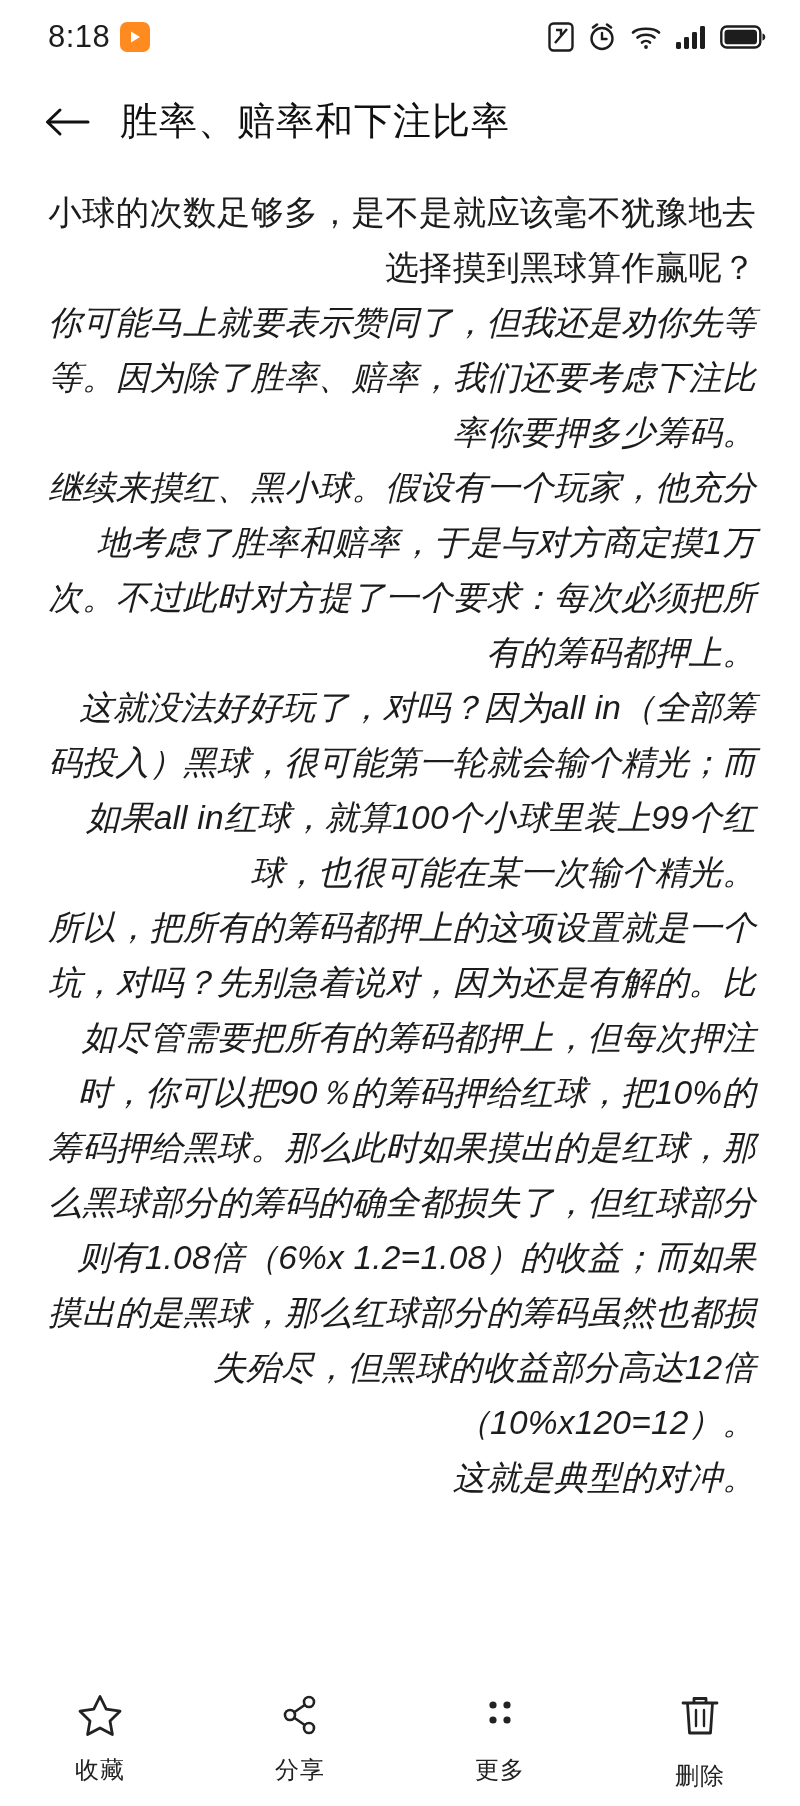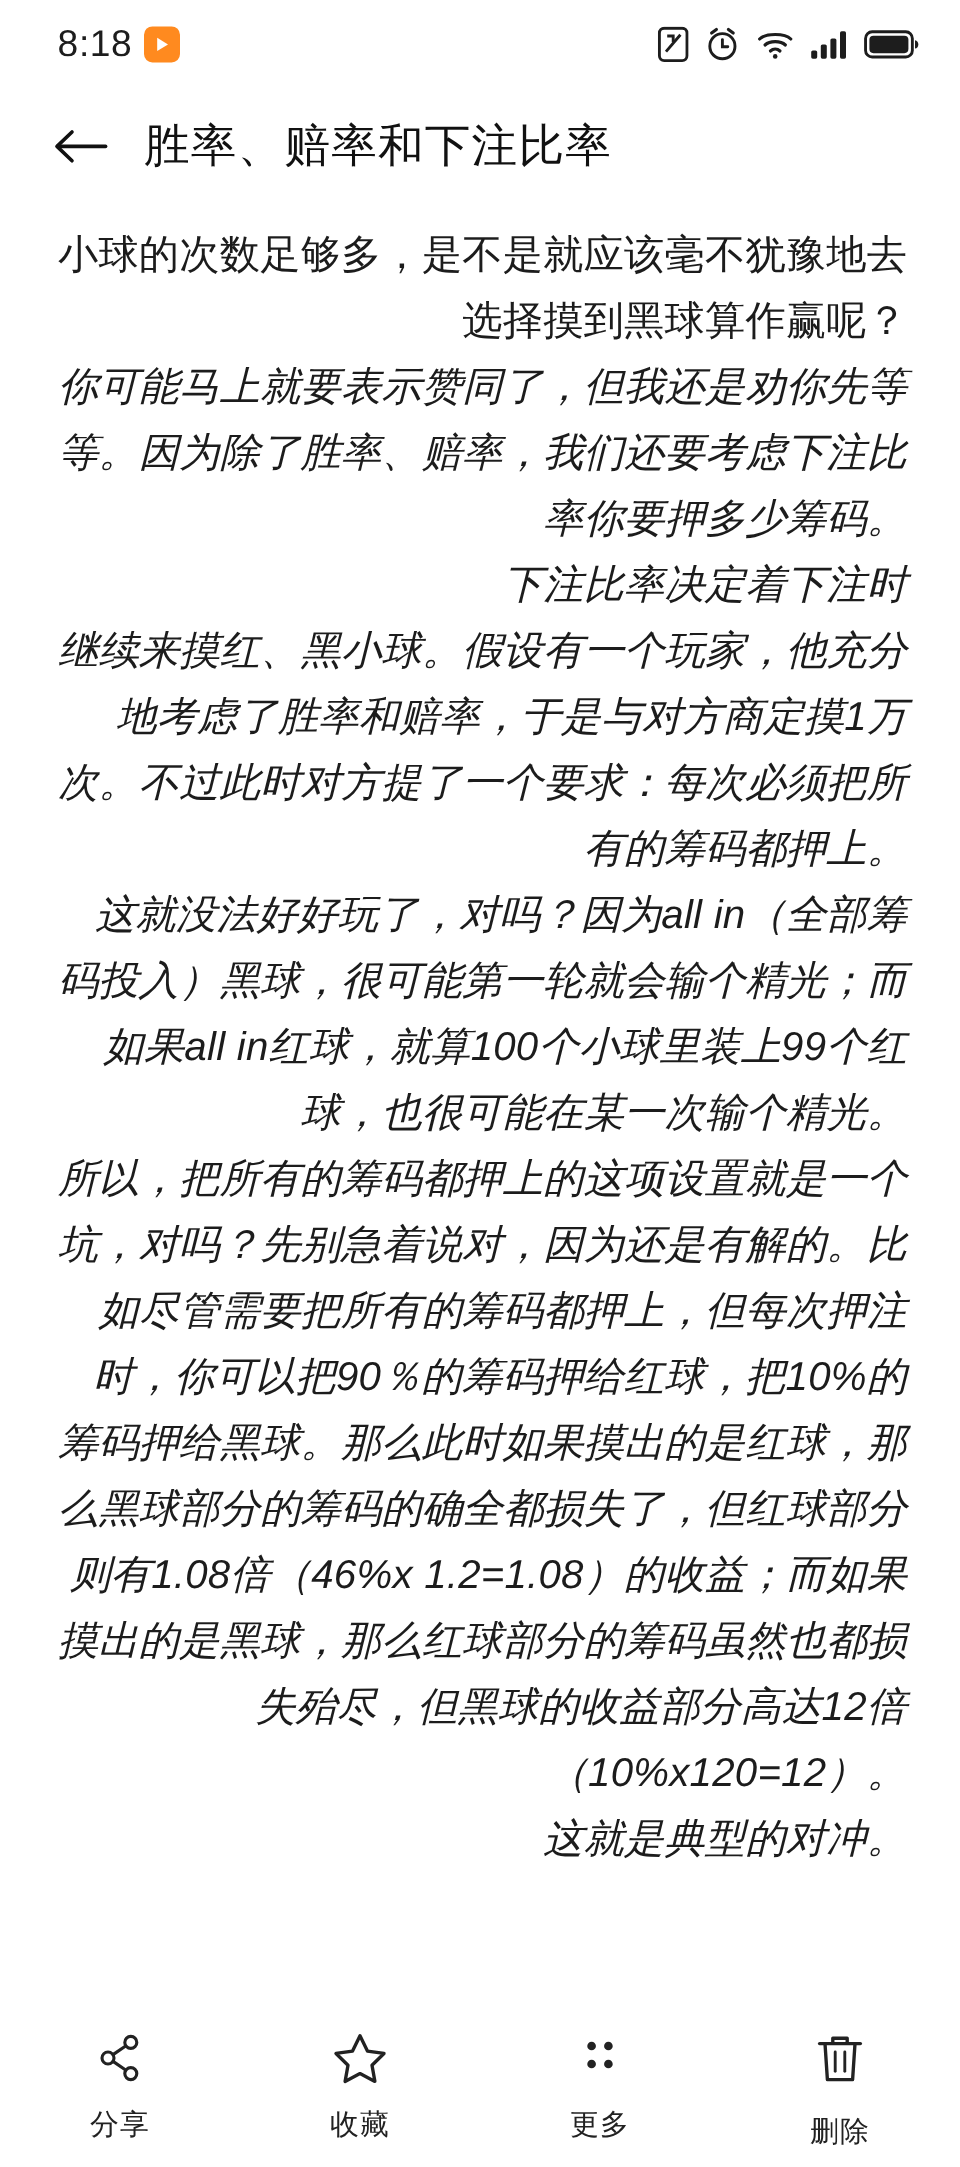--- a/index.html
+++ b/index.html
@@ -163,53 +163,52 @@
       <path d="M44 17 H4" stroke="#111111" stroke-width="3" stroke-linecap="round"></path>
       <path d="M16 5 L3.5 17 L16 29" fill="none" stroke="#111111" stroke-width="3" stroke-linecap="round" stroke-linejoin="round"></path>
     </svg>
   </span>
   <span class="page-title">胜率、赔率和下注比率</span>
 </div>
 
 <div class="article">
   <p>小球的次数足够多，是不是就应该毫不犹豫地去选择摸到黑球算作赢呢？</p>
   <p>你可能马上就要表示赞同了，但我还是劝你先等等。因为除了胜率、赔率，我们还要考虑下注比率你要押多少筹码。</p>
-  <p>下注比率决定着下注时</p>
   <p>继续来摸红、黑小球。假设有一个玩家，他充分地考虑了胜率和赔率，于是与对方商定摸1万次。不过此时对方提了一个要求：每次必须把所有的筹码都押上。</p>
   <p>这就没法好好玩了，对吗？因为all in（全部筹码投入）黑球，很可能第一轮就会输个精光；而如果all in红球，就算100个小球里装上99个红球，也很可能在某一次输个精光。</p>
-  <p>所以，把所有的筹码都押上的这项设置就是一个坑，对吗？先别急着说对，因为还是有解的。比如尽管需要把所有的筹码都押上，但每次押注时，你可以把90％的筹码押给红球，把10%的筹码押给黑球。那么此时如果摸出的是红球，那么黑球部分的筹码的确全都损失了，但红球部分则有1.08倍（46%x 1.2=1.08）的收益；而如果摸出的是黑球，那么红球部分的筹码虽然也都损失殆尽，但黑球的收益部分高达12倍（10%x120=12）。</p>
+  <p>所以，把所有的筹码都押上的这项设置就是一个坑，对吗？先别急着说对，因为还是有解的。比如尽管需要把所有的筹码都押上，但每次押注时，你可以把90％的筹码押给红球，把10%的筹码押给黑球。那么此时如果摸出的是红球，那么黑球部分的筹码的确全都损失了，但红球部分则有1.08倍（6%x 1.2=1.08）的收益；而如果摸出的是黑球，那么红球部分的筹码虽然也都损失殆尽，但黑球的收益部分高达12倍（10%x120=12）。</p>
   <p>这就是典型的对冲。</p>
 </div>
 
 <div class="bottom-bar">
+
+  <div class="bb-item">
+    <span class="bb-icon">
+      <svg width="46" height="46" viewBox="0 0 46 46" aria-hidden="true">
+        <path d="M23 4.5 L29.2 17.2 L43 19.2 L33 29 L35.4 42.5 L23 36 L10.6 42.5 L13 29 L3 19.2 L16.8 17.2 Z" fill="none" stroke="#222" stroke-width="2.8" stroke-linejoin="round"></path>
+      </svg>
+    </span>
+    <span class="bb-label">收藏</span>
+  </div>
 
   <div class="bb-item">
     <span class="bb-icon">
       <svg width="44" height="44" viewBox="0 0 44 44" aria-hidden="true">
         <circle cx="31" cy="9" r="5" fill="none" stroke="#222" stroke-width="2.6"></circle>
         <circle cx="12" cy="22" r="5" fill="none" stroke="#222" stroke-width="2.6"></circle>
         <circle cx="31" cy="35" r="5" fill="none" stroke="#222" stroke-width="2.6"></circle>
         <path d="M26.7 12 L16.2 19.2" stroke="#222" stroke-width="2.6" stroke-linecap="round"></path>
         <path d="M16.2 24.8 L26.7 32" stroke="#222" stroke-width="2.6" stroke-linecap="round"></path>
       </svg>
     </span>
     <span class="bb-label">分享</span>
   </div>
 
   <div class="bb-item">
     <span class="bb-icon">
-      <svg width="46" height="46" viewBox="0 0 46 46" aria-hidden="true">
-        <path d="M23 4.5 L29.2 17.2 L43 19.2 L33 29 L35.4 42.5 L23 36 L10.6 42.5 L13 29 L3 19.2 L16.8 17.2 Z" fill="none" stroke="#222" stroke-width="2.8" stroke-linejoin="round"></path>
-      </svg>
-    </span>
-    <span class="bb-label">收藏</span>
-  </div>
-
-  <div class="bb-item">
-    <span class="bb-icon">
       <svg width="44" height="34" viewBox="0 0 44 34" aria-hidden="true">
         <circle cx="15" cy="7" r="3.6" fill="#222"></circle>
         <circle cx="29" cy="7" r="3.6" fill="#222"></circle>
         <circle cx="15" cy="22" r="3.6" fill="#222"></circle>
         <circle cx="29" cy="22" r="3.6" fill="#222"></circle>
       </svg>
     </span>
     <span class="bb-label">更多</span>
   </div>
 

